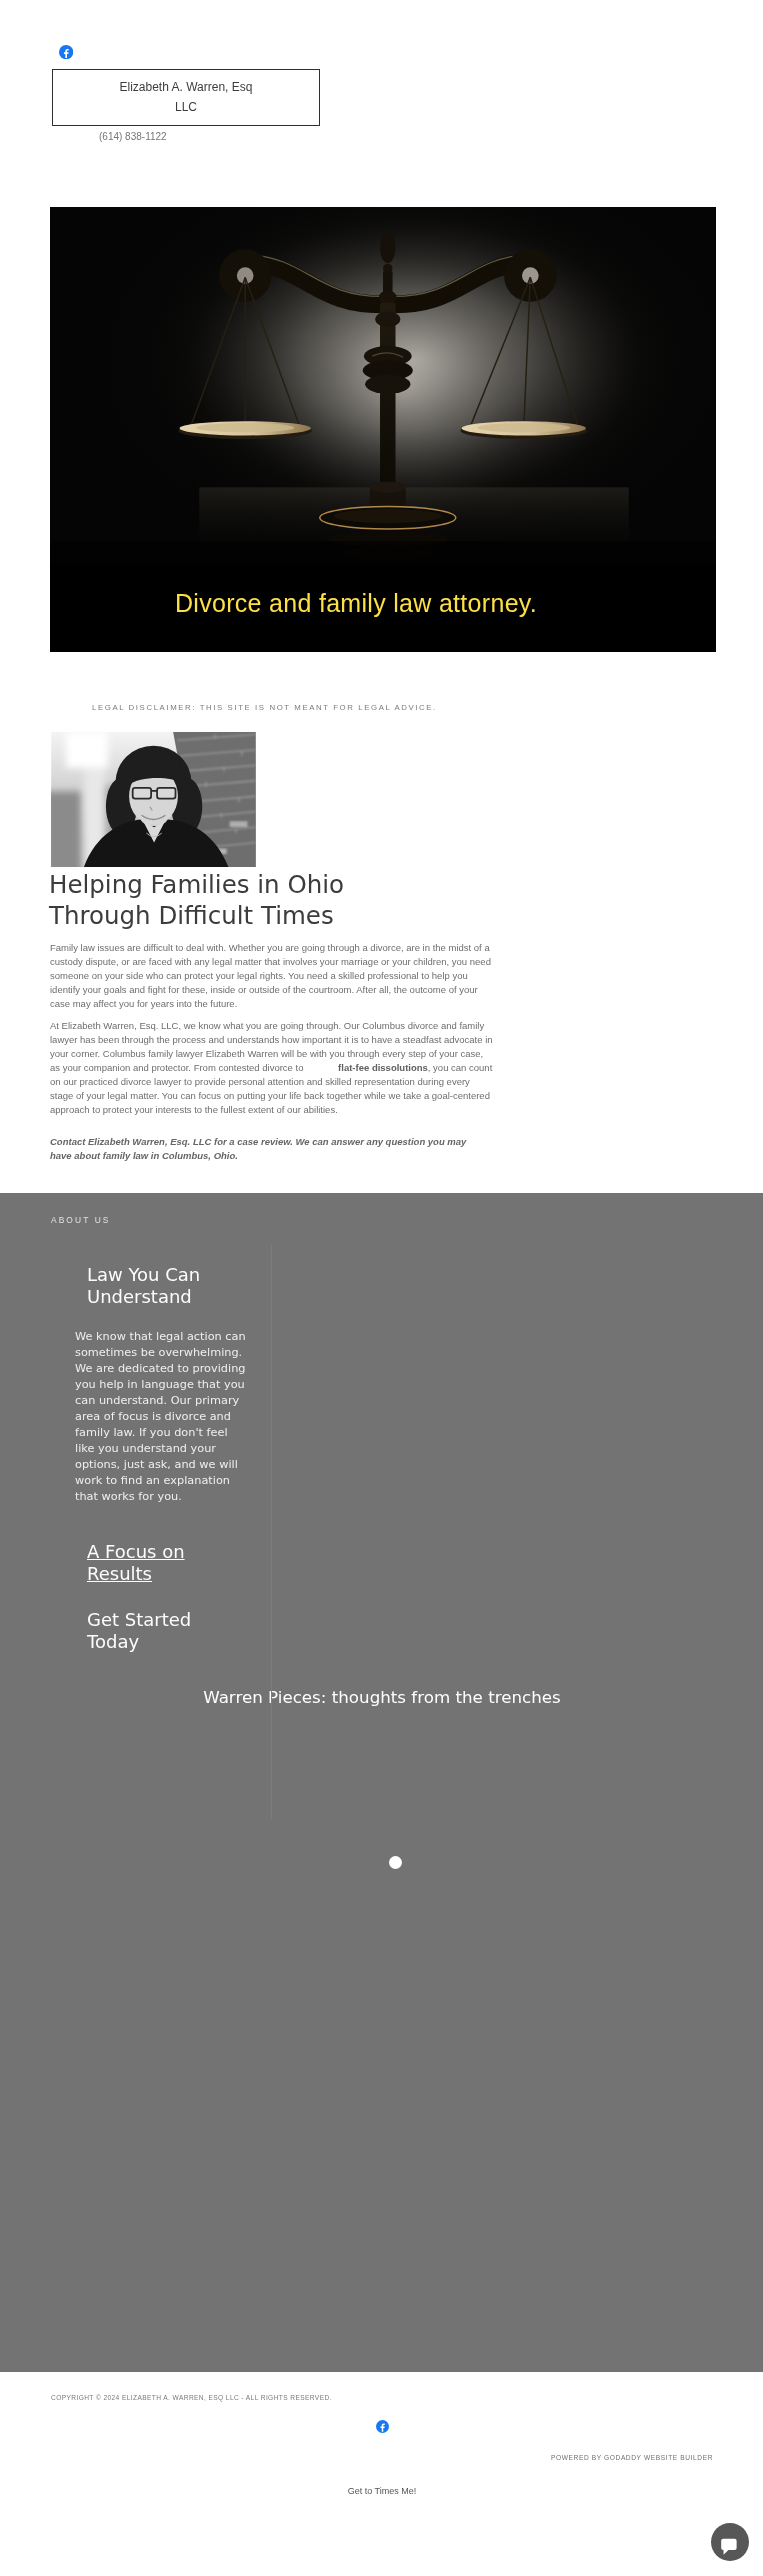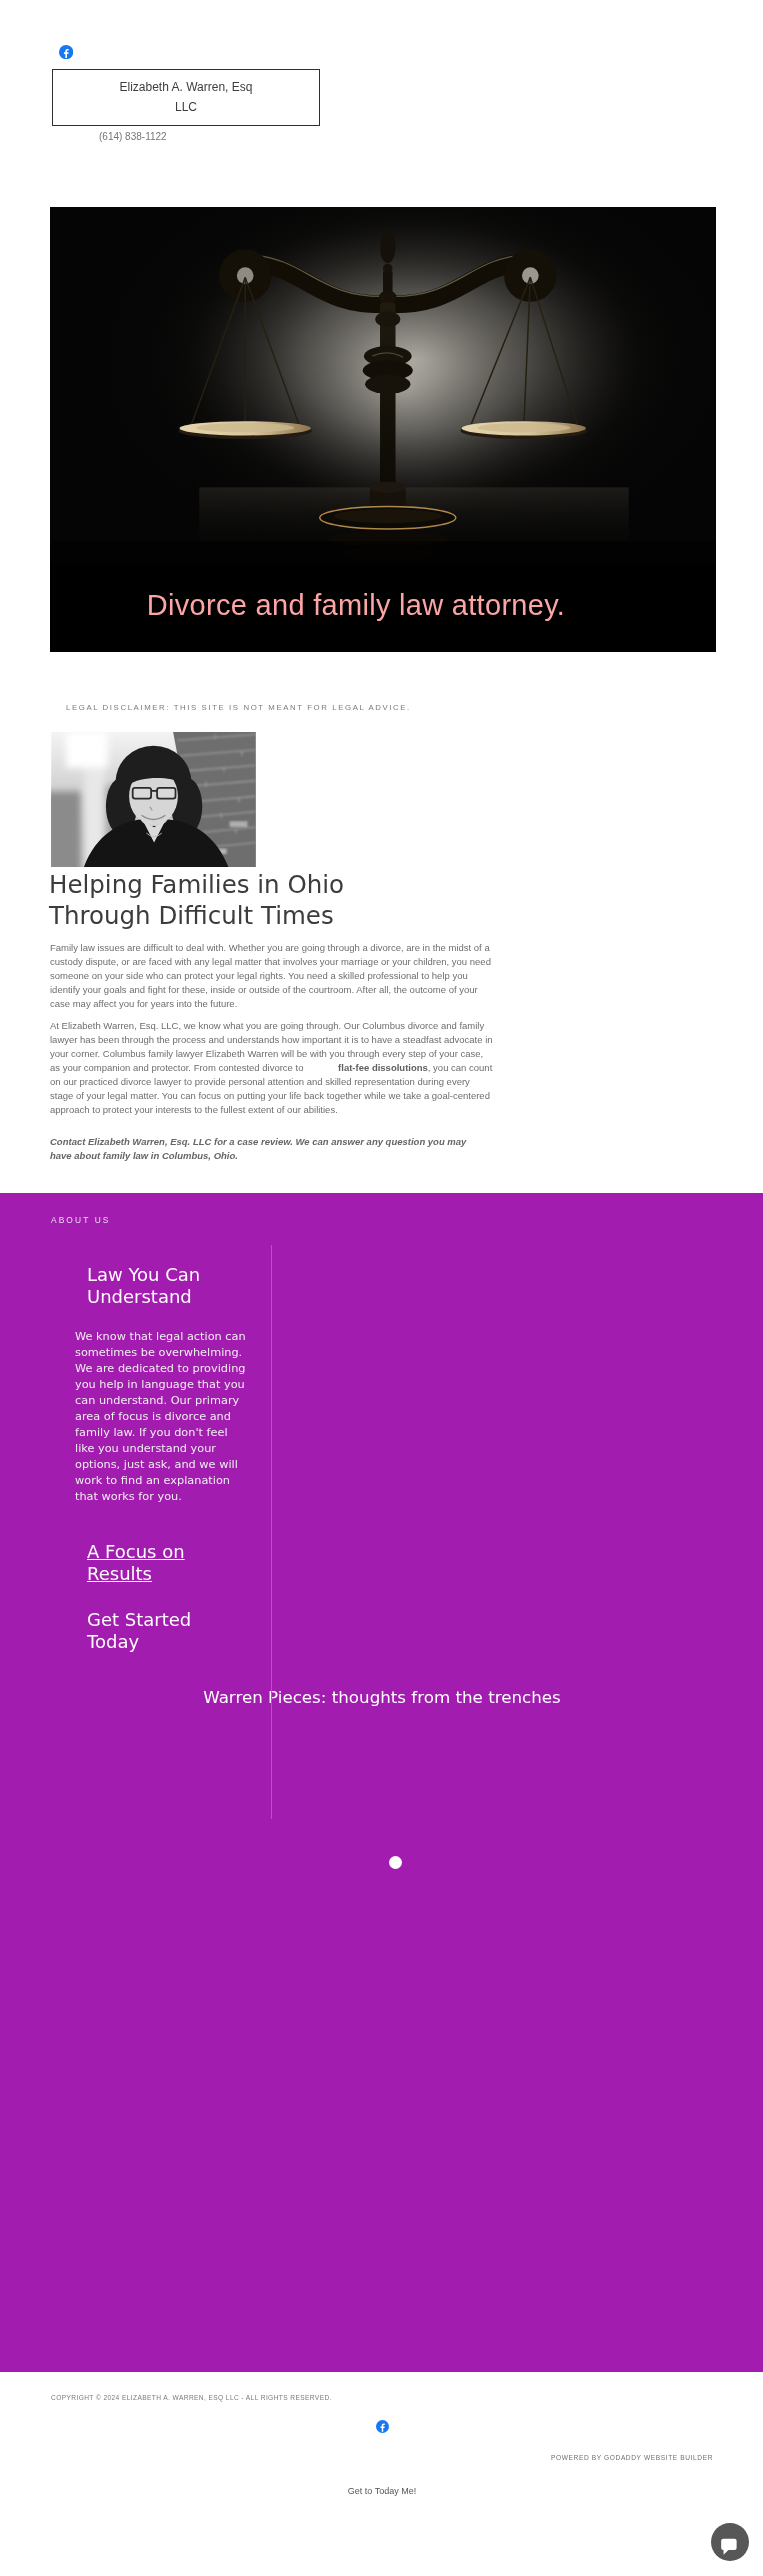--- a/index.html
+++ b/index.html
@@ -30,47 +30,47 @@
   }
   .phone { margin: 5.4px 0 0 99px; font-size: 10px; line-height:12px; color: #767676; }
 
   
   .hero { position: relative; margin: 64px 0 0 50px; width: 666px; height: 445px; background:#000; }
   .hero svg { display:block; }
   .hero-caption {
     position:absolute; left:0; top:382px; width:100%;
     padding-right: 54px;
     text-align:center;
-    font-size: 29px; letter-spacing: 0.3px;
-    color: #fca5a5;
-  }
-
-  
-  .disclaimer { margin: 51px 0 0 22px; font-size: 7.8px; letter-spacing: 1.6px; color: #7b7b7b; padding-left: 44px; }
+    font-size: 25px; letter-spacing: 0.3px;
+    color: #fde047;
+  }
+
+  
+  .disclaimer { margin: 51px 0 0 48px; font-size: 7.8px; letter-spacing: 1.6px; color: #7b7b7b; padding-left: 44px; }
   .portrait { display:block; margin: 20px 0 0 51px; }
   .intro-heading {
     margin: 2px 0 0 49px; width: 382px;
     font-family: "DejaVu Sans", sans-serif;
     font-weight: 400; font-size: 24.5px; line-height: 31px; color: #3c3c3c;
   }
   .intro-p { margin: 9.5px 0 0 50px; width: 443px; font-size: 9.5px; line-height: 14px; color: #6e6e6e; }
   .intro-p.second { margin-top: 8.4px; }
   .intro-p b { color:#606060;padding-left:32px; }
   .contact-note {
     margin: 18px 0 0 50px; width: 418px;
     font-size: 9.5px; line-height: 14.3px; color: #666;
     font-weight: bold; font-style: italic;
   }
 
   
   .about {
     position: relative;
     margin-top: 29px;
     height: 1179px;
-    background: #a21caf;
+    background: #737373;
     padding-top: 22px;
   }
   .about-label { margin-left: 51px; font-size: 8.4px; letter-spacing: 2.1px; color: #e2e2e2; }
   .about-divider { position:absolute; left:271px; top:52px; width:0.6px; height:574px; background:#7d7d7d; }
   .cards { margin: 39px 0 0 75px; width: 173px; font-family: "DejaVu Sans", sans-serif; }
   .card-h { margin:12px; font-weight: 400; font-size: 18px; line-height: 22px; color: #fdfdfd; }
   .card-p { margin:0; font-size: 11.3px; line-height: 16px; color: #efefef; }
   .card-p.p1 { margin-top: 21.5px; }
   .card-h.h2 { margin-top: 36px; text-decoration: underline; }
   .card-p.p2 { margin-top: 18px; }
@@ -296,21 +296,21 @@
   <div class="copyright">COPYRIGHT © 2024 ELIZABETH A. WARREN, ESQ LLC - ALL RIGHTS RESERVED.</div>
 
   <a class="fb-bottom" href="#">
     <svg viewBox="0 0 24 24" width="13" height="13" aria-hidden="true">
       <circle cx="12" cy="12" r="12" fill="#1877f2"></circle>
       <path fill="#ffffff" d="M13.4 21.9v-7h2.3l.35-2.72H13.4V10.4c0-.79.22-1.32 1.35-1.32h1.44V6.65c-.25-.03-1.1-.11-2.1-.11-2.07 0-3.49 1.27-3.49 3.59v2.05H8.3v2.72h2.3v6.86c.45.07.91.12 1.4.13.49 0 .95-.04 1.4-.09z"></path>
     </svg>
   </a>
 
   <div class="powered">POWERED BY GODADDY WEBSITE BUILDER</div>
-  <div class="chat-label">Get to Today Me!</div>
+  <div class="chat-label">Get to Times Me!</div>
 </div>
 
 <button class="chat-bubble">
   <svg width="19" height="19" viewBox="0 0 32 32" aria-hidden="true">
     <rect x="2" y="3" width="26" height="19" rx="3.5" fill="#ffffff"></rect>
     <polygon points="6,21 6,30 15,21" fill="#ffffff"></polygon>
   </svg>
 </button>
 
 

